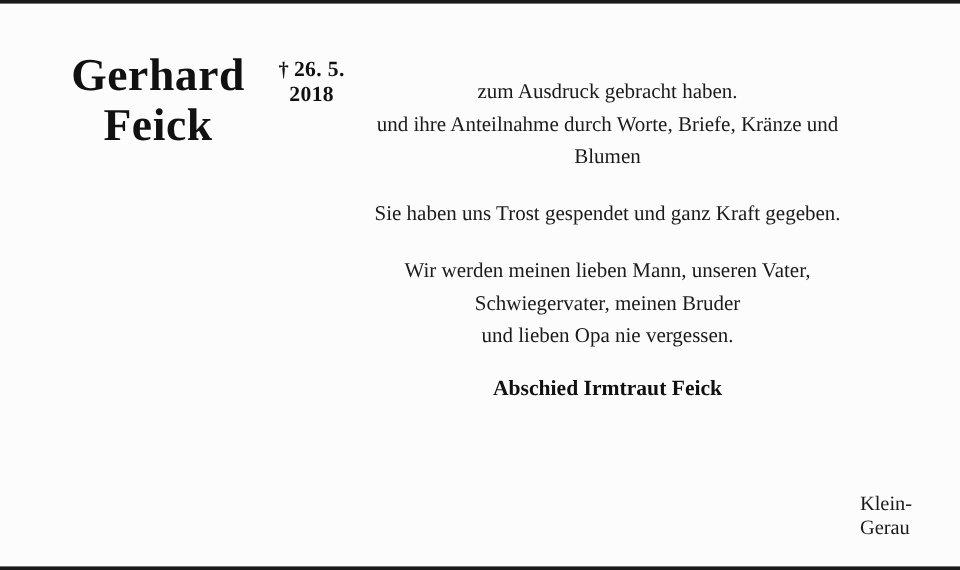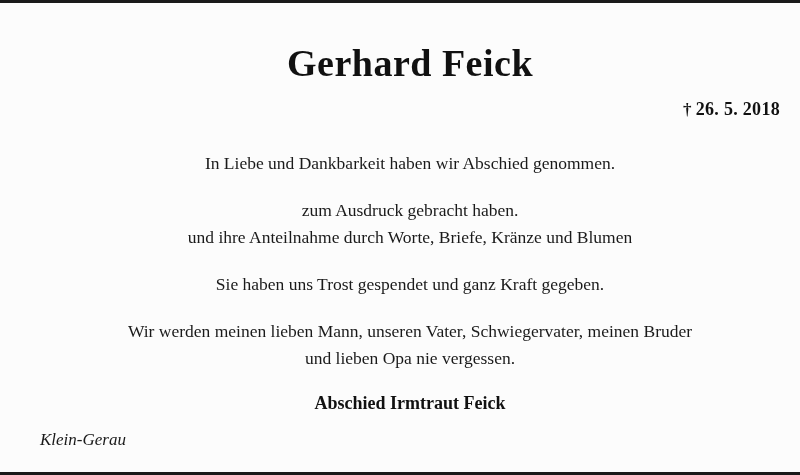--- a/index.html
+++ b/index.html
@@ -16,33 +16,33 @@
   .notice {
     position: relative;
     box-sizing: border-box;
     width: 800px;
     height: 475px;
     background: #fcfcfc;
     border-top: 3px solid #1a1a1a;
     border-bottom: 3px solid #1a1a1a;
     padding: 30px 20px 0 40px;
     display: flex;
-    flex-direction: column;
+    flex-direction: row;
   }
   .deceased-name {
     text-align: center;
     font-size: 38px;
     font-weight: bold;
     letter-spacing: 0.5px;
     line-height: 1.1;
     margin: 10px 0 0 0;
     color: #111111;
   }
   .death-date {
-    text-align: right;
+    text-align: center;
     font-size: 18px;
     font-weight: bold;
     margin-top: 14px;
     letter-spacing: 0.3px;
     color: #111111;
   }
   .cross {
     font-size: 17px;
     font-weight: bold;
     margin-right: 4px;
@@ -69,39 +69,36 @@
   }
   .footer {
     margin-top: auto;
     display: flex;
     justify-content: space-between;
     align-items: flex-end;
     font-size: 17px;
     padding-bottom: 22px;
     color: #1a1a1a;
   }
-  .footer .place { text-align: left; font-style: italic; }
+  .footer .place { text-align: left; }
   .footer .date { text-align: right; }
 </style>
 </head>
 <body>
 
 <div class="notice">
 
   <div class="deceased-name">Gerhard Feick</div>
 
   <div class="death-date">
     <span class="cross">†</span><span>26. 5. 2018</span>
   </div>
 
   <div class="body-text">
 
-    <p class="paragraph">
-      <span class="line">In Liebe und Dankbarkeit haben wir Abschied genommen.</span>
-    </p>
 
     <p class="paragraph">
       <span class="line">zum Ausdruck gebracht haben.</span>
       <span class="line">und ihre Anteilnahme durch Worte, Briefe, Kränze und Blumen</span>
     </p>
 
     <p class="paragraph">
       <span class="line">Sie haben uns Trost gespendet und ganz Kraft gegeben.</span>
     </p>
 

